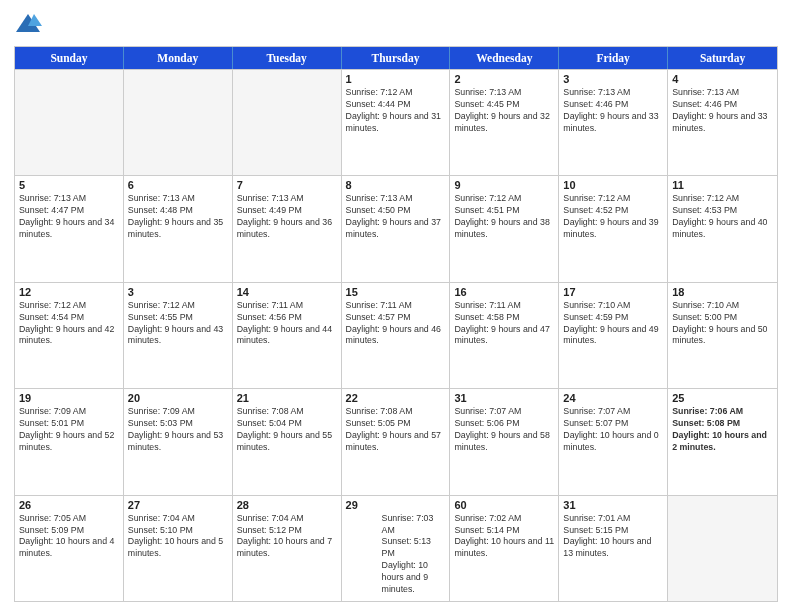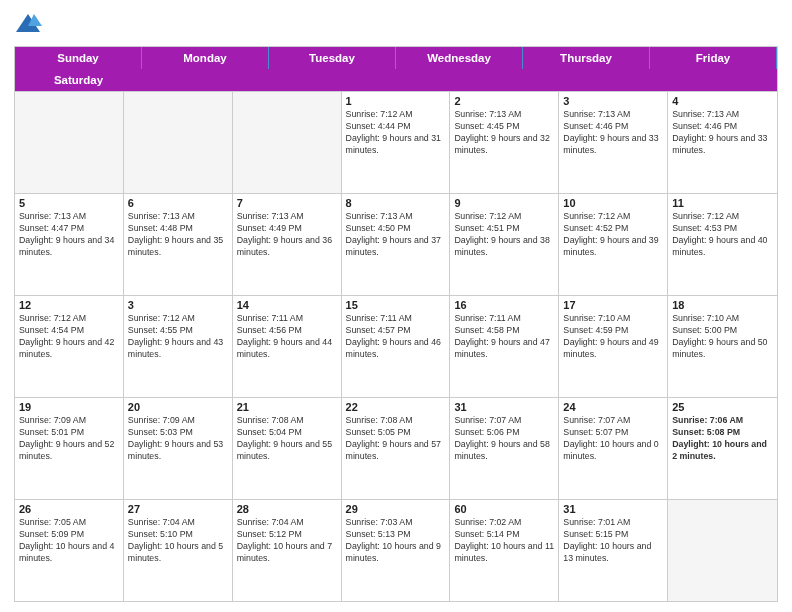--- a/index.html
+++ b/index.html
@@ -61,22 +61,23 @@
       color: #555;
     }
     .calendar {
       flex: 1;
       display: flex;
       flex-direction: column;
       border: 1px solid #ccc;
     }
     .cal-header-row {
       display: grid;
-      grid-template-columns: repeat(6, 1fr);
-      background: #a21caf;
+      grid-template-columns: repeat(7, 1fr);
+      background: #1d4ed8;
+      font-family: Liberation Serif, serif;
     }
     .cal-header-cell {
       padding: 5px 4px;
       color: #fff;
       font-size: 11.5px;
       font-weight: bold;
       text-align: center;
       border-right: 1px solid #4a8dcf;
     }
     .cal-header-cell:last-child { border-right: none; }
@@ -133,22 +134,22 @@
       <div class="month-title"></div>
       <div class="subtitle"></div>
     </div>
   </div>
 
   <div class="calendar">
     <div class="cal-header-row">
     <div class="cal-header-cell">Sunday</div>
         <div class="cal-header-cell">Monday</div>
         <div class="cal-header-cell">Tuesday</div>
+        <div class="cal-header-cell">Thursday</div>
         <div class="cal-header-cell">Wednesday</div>
-        <div class="cal-header-cell">Thursday</div>
         <div class="cal-header-cell">Friday</div>
         <div class="cal-header-cell">Saturday</div>
       </div>
     <div class="cal-body">
     <div class="cal-row">
           <div class="cal-cell empty"></div>
           <div class="cal-cell empty"></div>
           <div class="cal-cell empty"></div>
           <div class="cal-cell">
             <div class="day-num">1</div>
@@ -321,21 +322,21 @@
 Daylight: 10 hours and 5 minutes.</div>
           </div>
           <div class="cal-cell">
             <div class="day-num">28</div>
             <div class="day-info" style="white-space: pre-line;">Sunrise: 7:04 AM
 Sunset: 5:12 PM
 Daylight: 10 hours and 7 minutes.</div>
           </div>
           <div class="cal-cell">
             <div class="day-num">29</div>
-            <div class="day-info" style="white-space: pre-line;">Sunrise: 7:03 AM
+            <div class="day-info" style="white-space: pre-line; margin-left: 36px;">Sunrise: 7:03 AM
 Sunset: 5:13 PM
 Daylight: 10 hours and 9 minutes.</div>
           </div>
           <div class="cal-cell">
             <div class="day-num">60</div>
             <div class="day-info" style="white-space: pre-line;">Sunrise: 7:02 AM
 Sunset: 5:14 PM
 Daylight: 10 hours and 11 minutes.</div>
           </div>
           <div class="cal-cell">

